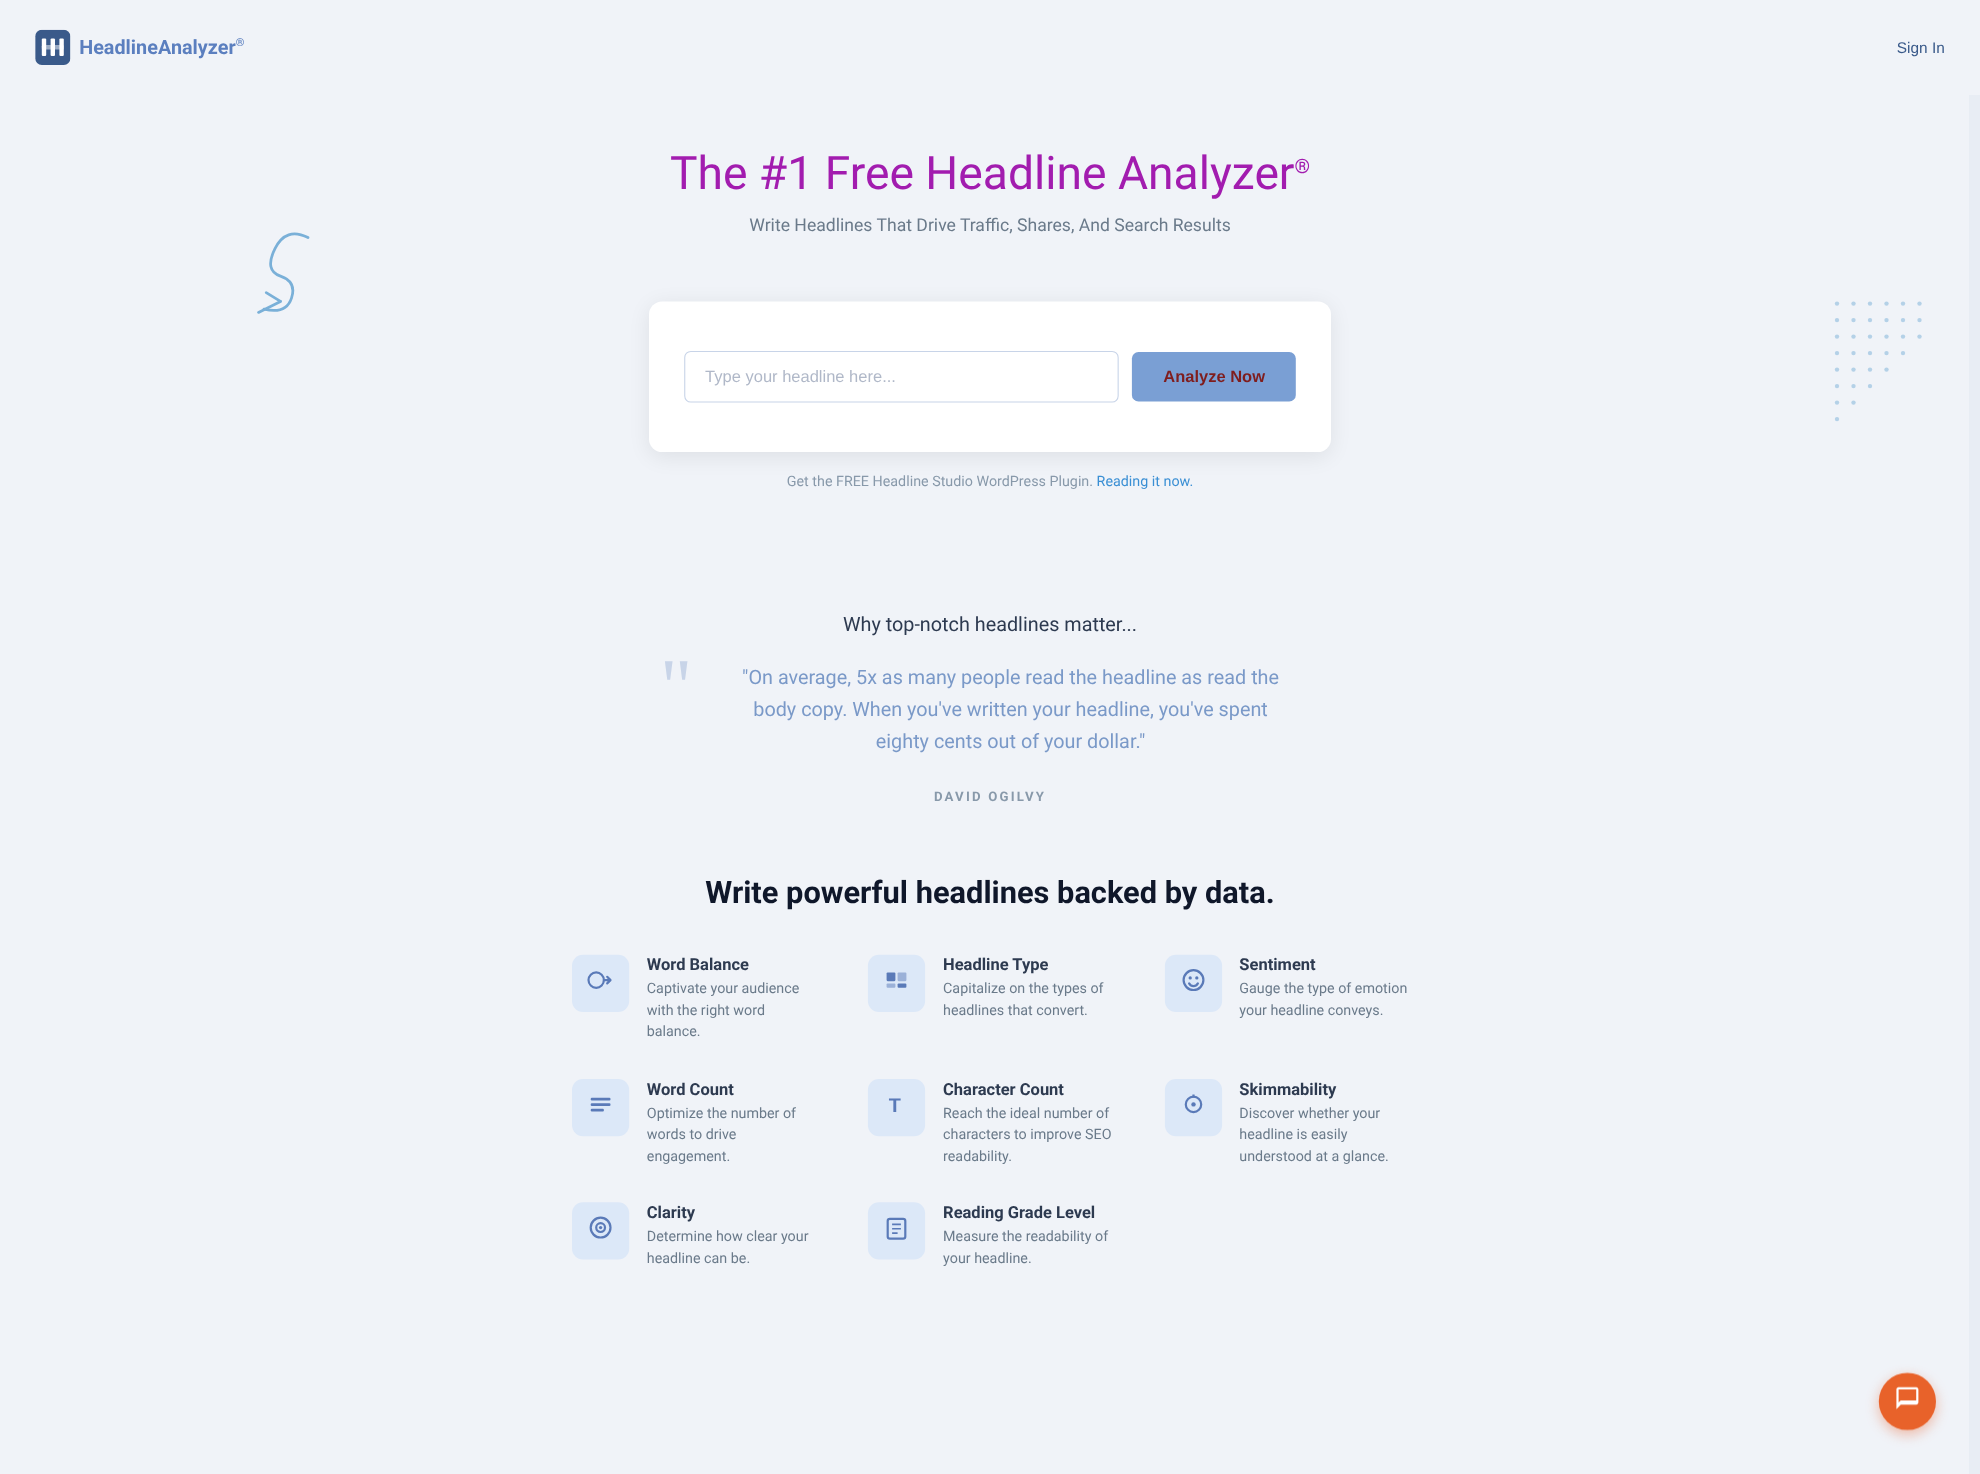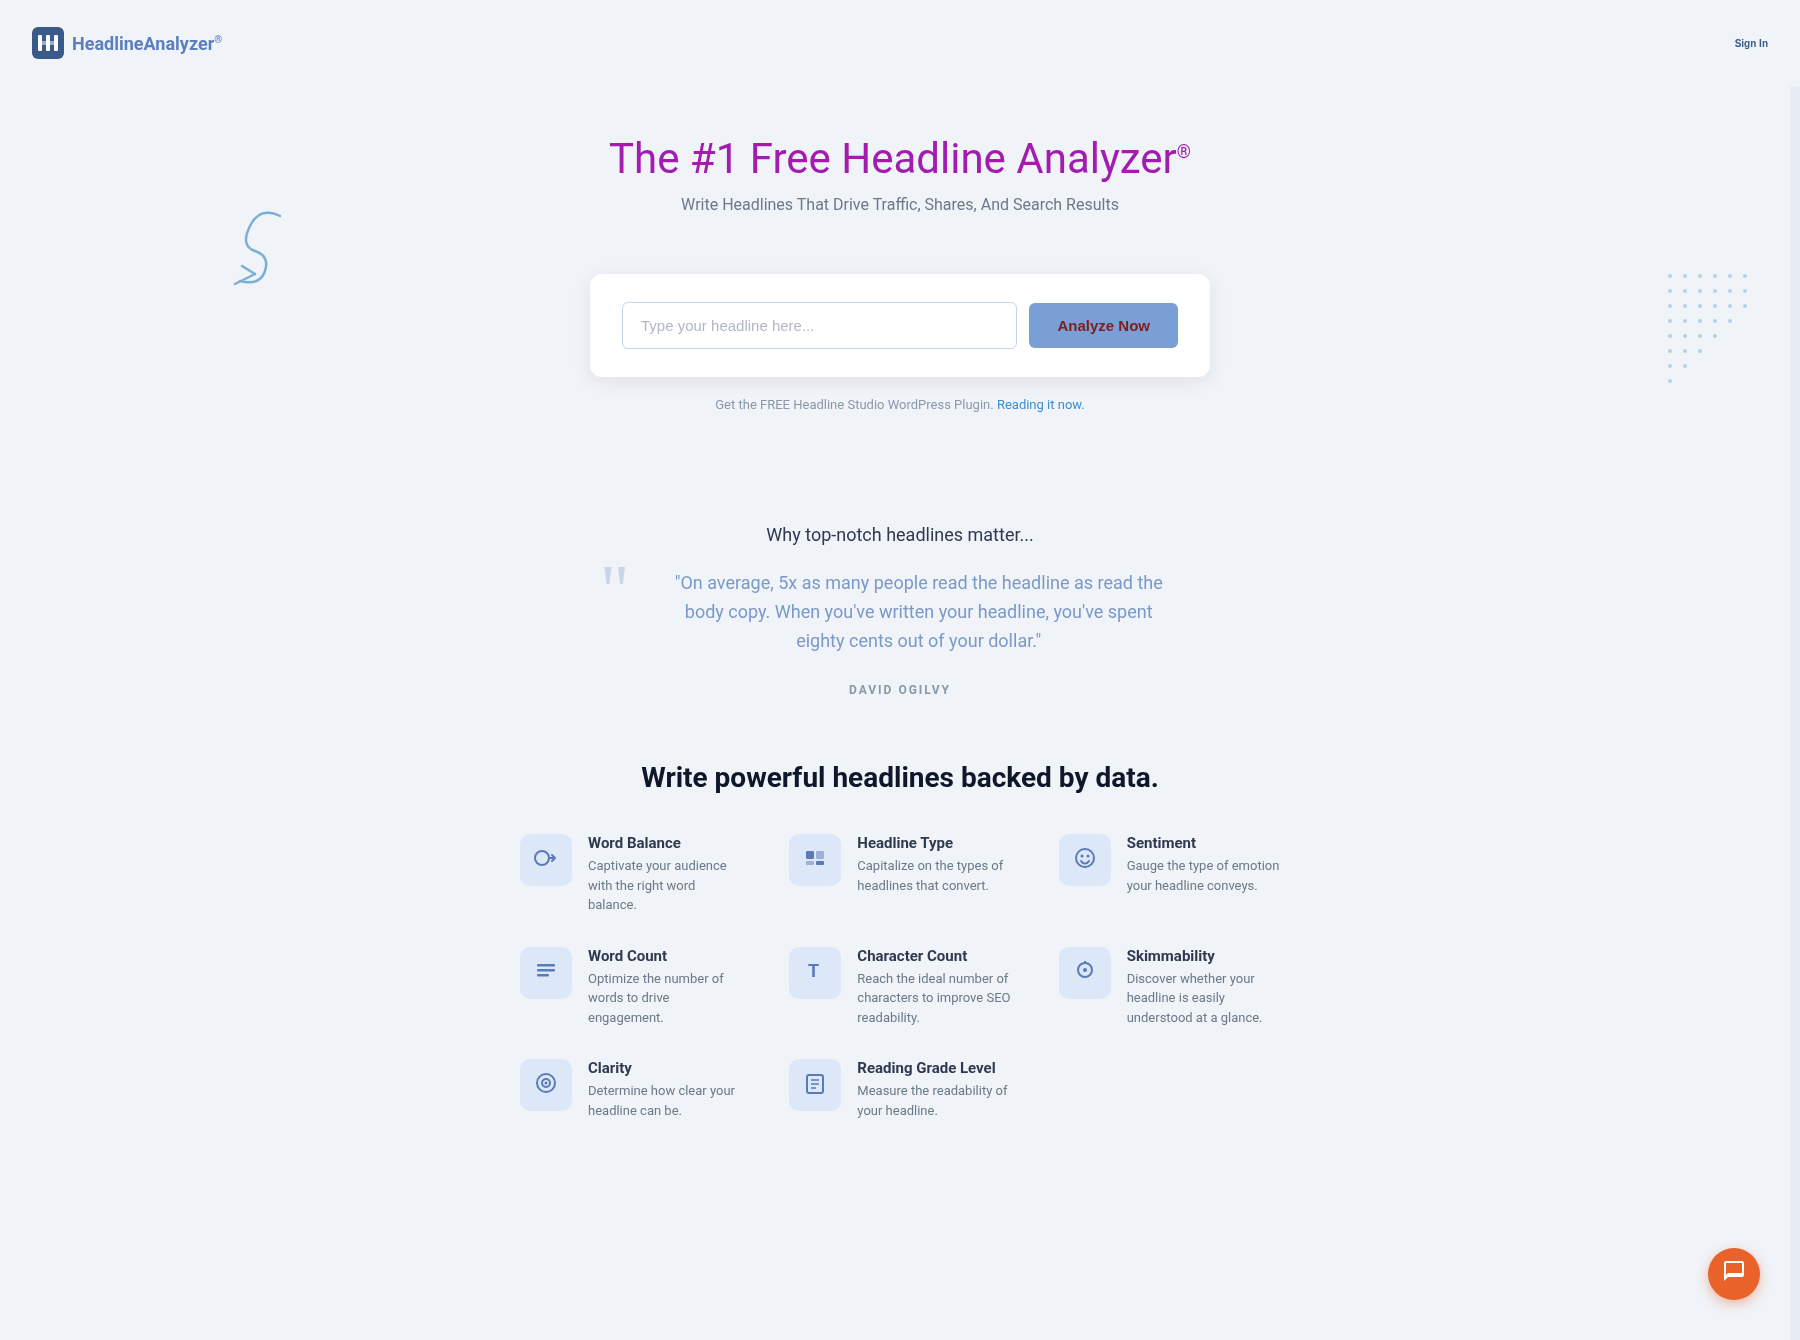--- a/index.html
+++ b/index.html
@@ -37,23 +37,23 @@
       color: #3a5a8a;
     }
     .logo-text span {
       color: #5b7fbf;
     }
     .logo-reg {
       font-size: 10px;
       vertical-align: super;
     }
     .sign-in-btn {
-      font-size: 10px;
+      font-size: 14px;
       color: #3a5a8a;
-      font-weight: 700;
+      font-weight: 400;
       background: none;
       border: none;
       cursor: pointer;
       text-decoration: none;
     }
 
     
     .hero {
       text-align: center;
       padding: 48px 20px 24px;
@@ -94,21 +94,21 @@
 
     
     .search-container {
       display: flex;
       justify-content: center;
       margin-bottom: 20px;
     }
     .search-box {
       background: white;
       border-radius: 12px;
-      padding: 28px 32px;
+      padding: 45px 32px;
       display: flex;
       gap: 12px;
       align-items: center;
       width: 620px;
       box-shadow: 0 4px 20px rgba(0,0,0,0.08);
     }
     .headline-input {
       flex: 1;
       border: 1.5px solid #c8d4e8;
       border-radius: 6px;

